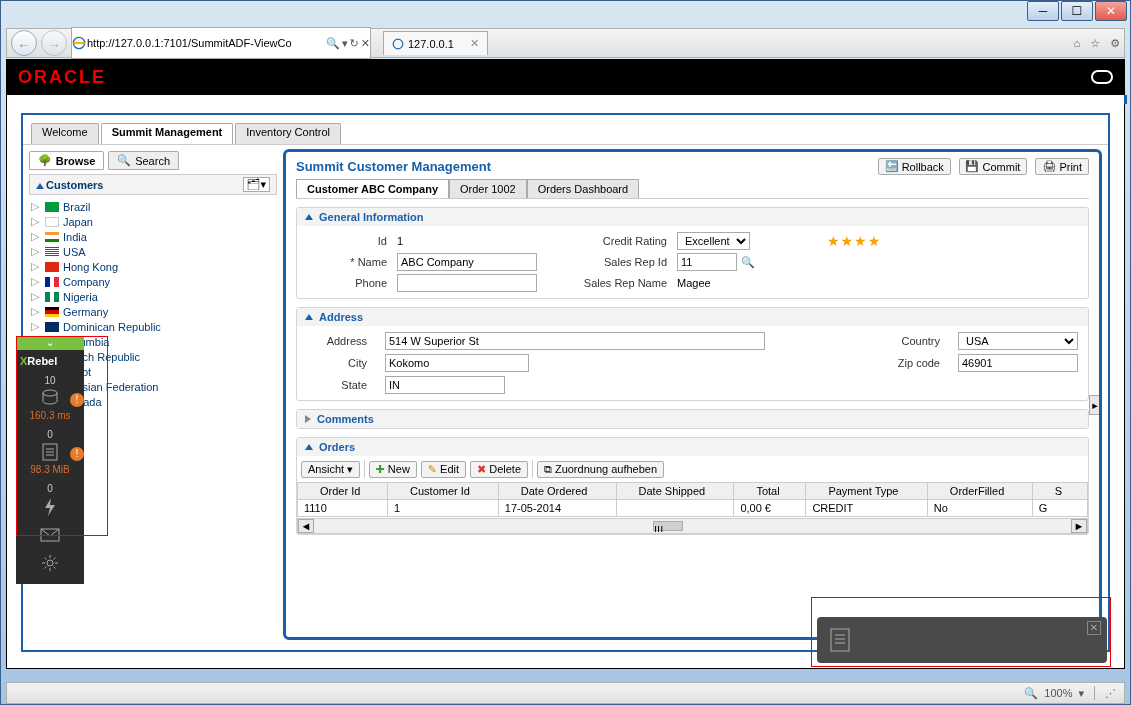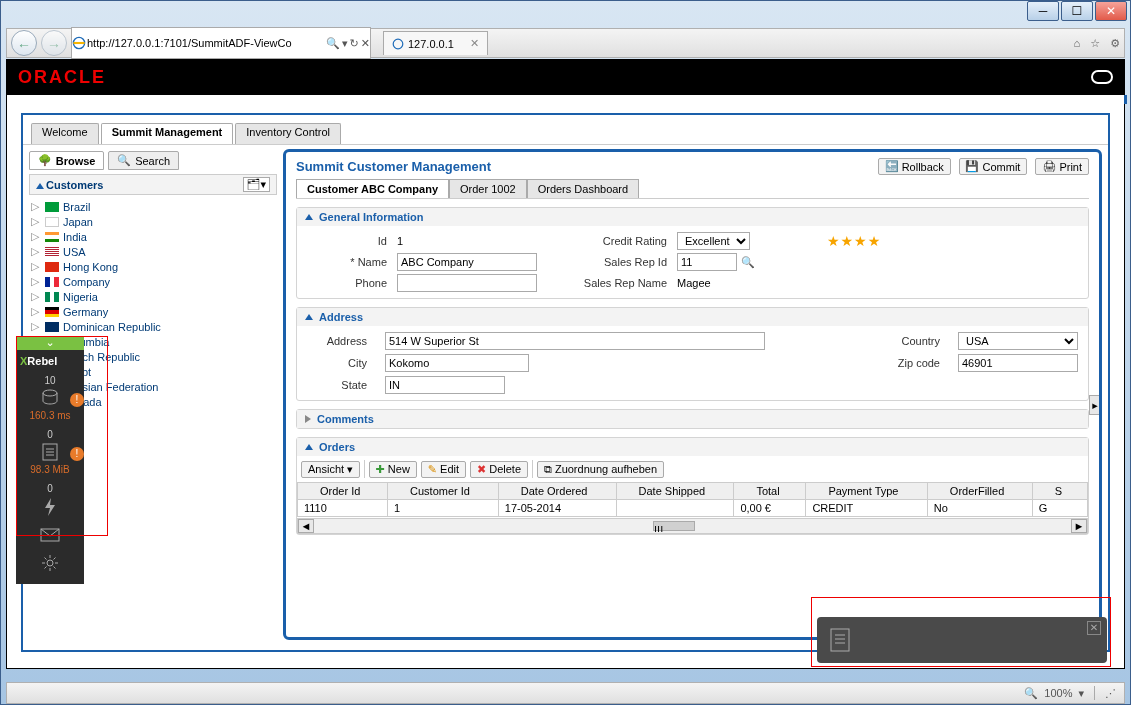--- a/index.html
+++ b/index.html
@@ -72,21 +72,21 @@
 .stars { color:#f7a400; font-size:14px; letter-spacing:1px; }
 .addr-grid { display:grid; grid-template-columns:60px 1fr 80px 120px; gap:4px 18px; align-items:center; }
 
 
 .orders-bar { display:flex; gap:4px; padding:4px; align-items:center; }
 .orders-tbl { width:100%; border-collapse:collapse; font-size:11px; }
 .orders-tbl th { background:#efefef; border:1px solid #ccc; text-align:left; padding:2px 22px; font-weight:normal; }
 .orders-tbl td { border:1px solid #ccc; padding:2px 6px; }
 .row-sel td { background:#c9d8ef; }
 .hscroll { height:16px; background:#f0f0f0; border:1px solid #ccc; margin-top:1px; position:relative; }
-.hscroll .thumb { position:absolute; left:45%; top:2px; width:42px; height:10px; background:#d0d0d0; border:1px solid #aaa; }
+.hscroll .thumb { position:absolute; left:45%; top:2px; width:30px; height:10px; background:#d0d0d0; border:1px solid #aaa; }
 .hscroll .arrow { position:absolute; top:0; width:16px; height:14px; background:#e8e8e8; border:1px solid #aaa; text-align:center; line-height:12px; }
 .hscroll .la { left:0; } .hscroll .ra { right:0; }
 
 
 .rarrow { position:absolute; right:-2px; top:50%; background:#e8e8e8; border:1px solid #aaa; width:12px; height:20px; text-align:center; line-height:18px; }
 
 
 .xrebel { position:absolute; left:16px; top:336px; width:68px; background:#2b2b2b; z-index:50; padding-bottom:6px; }
 .xrebel-top { background:#7ac142; height:14px; text-align:center; color:#fff; }
 .xrebel-logo { color:#fff; font-weight:bold; padding:3px 4px; font-size:13px; }

